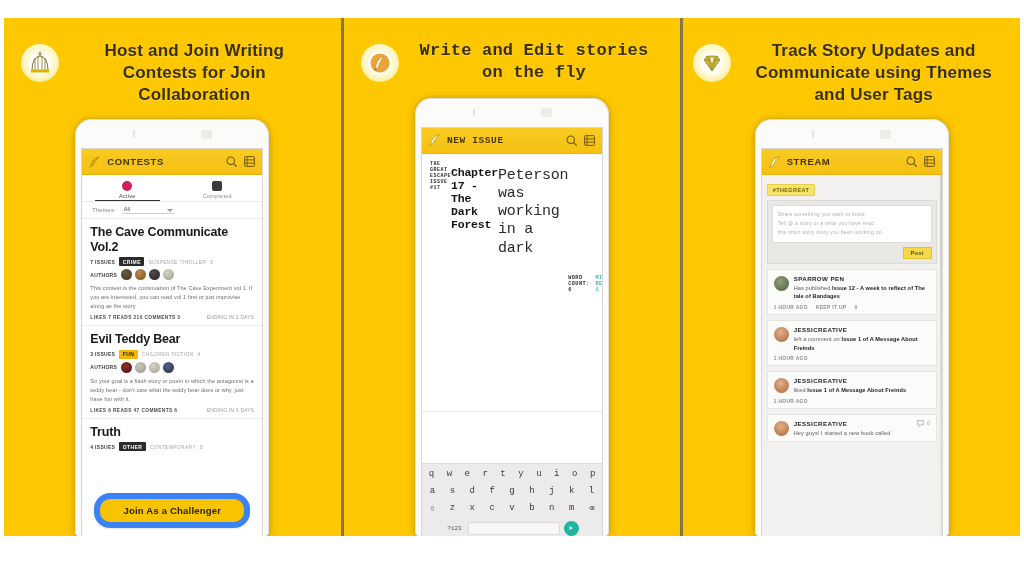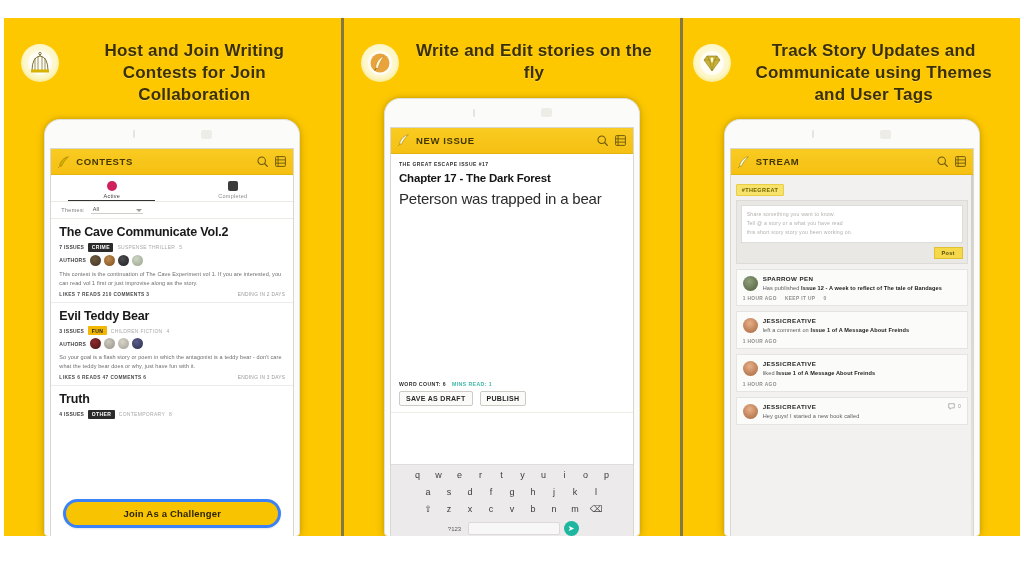--- a/index.html
+++ b/index.html
@@ -19,21 +19,21 @@
   .panel {
     position: relative;
     flex: 1 1 0;
     background: #fcc905;
     overflow: hidden;
     display: flex;
     flex-direction: column;
     align-items: center;
   }
   .panel.p1 { background: #fdc800; }
-  .panel.p2 { background: #fdc800; }
+  .panel.p2 { background: #fdc800; font-family: Liberation Mono, monospace; }
   .panel.p3 { background: #fdc800; }
   .divider {
     width: 3px;
     background: #5c4a06;
     opacity: .75;
     align-self: stretch;
   }
 
   
   .head {
@@ -62,21 +62,21 @@
     letter-spacing: .2px;
     max-width: 250px;
     text-shadow: 0 1px 0 rgba(255,255,255,.25);
   }
   .p3 .headline { max-width: 268px; }
 
   
   .phone {
     position: relative;
     margin-top: 14px;
-    width: 256px;
+    width: 194px;
     flex: 1 1 auto;
     background: #fbfbfa;
     border-radius: 16px 16px 4px 4px;
     border: 1px solid #e2e0da;
     border-bottom: none;
     box-shadow: 0 -1px 4px rgba(0,0,0,.10), 0 2px 10px rgba(0,0,0,.18);
     display: flex; flex-direction: column;
     overflow: hidden;
     padding: 0 5px;
   }
@@ -178,28 +178,28 @@
     margin-top: 4px; letter-spacing: .1px;
   }
   .c-foot { display: flex; justify-content: space-between; align-items: center; margin-top: 4px; }
   .c-foot .stats { font-size: 4.8px; font-weight: 700; color: #4a4a4a; letter-spacing: .4px; }
   .c-foot .ends { font-size: 4.8px; color: #9a9a9a; letter-spacing: .3px; }
 
   .cta-wrap { padding: 6px 12px 8px; background: #fff; }
   .cta {
     display: block; width: 100%;
     background: #f8c301; color: #2c2503;
-    border: 3px solid #3b82f6; border-radius: 16px;
+    border: 6px solid #3b82f6; border-radius: 16px;
     font-size: 9.5px; font-weight: 700; letter-spacing: .2px;
     padding: 6px 0; text-align: center;
     box-shadow: 0 1px 2px rgba(0,0,0,.10);
   }
 
   
-  .editor { flex: 1 1 auto; background: #fff; padding: 7px 8px 0; display: flex; flex-direction: column; }
+  .editor { flex: 1 1 auto; background: #fff; padding: 7px 8px 0; display: flex; flex-direction: row; }
   .issue-kicker { font-size: 5px; font-weight: 700; color: #2f2f2f; letter-spacing: .5px; }
   .chap { font-size: 11.5px; font-weight: 700; color: #141414; margin-top: 5px; letter-spacing: -.2px; }
   .body-text {
     font-size: 15px; color: #2b2b2b; line-height: 1.22;
     margin-top: 6px; font-weight: 400; letter-spacing: -.2px;
   }
   .ed-spacer { flex: 1 1 auto; min-height: 28px; }
   .wc { display: flex; gap: 6px; align-items: center; padding-bottom: 4px; }
   .wc .a { font-size: 5.2px; font-weight: 700; color: #2f2f2f; letter-spacing: .4px; }
   .wc .b { font-size: 5.2px; font-weight: 700; color: #3fb6a8; letter-spacing: .4px; }
@@ -439,21 +439,21 @@
           <svg class="act" viewBox="0 0 16 16">
             <rect x="2" y="2" width="12" height="12" rx="1" fill="none" stroke="#4a3c05" stroke-width="1.2"></rect>
             <path d="M2 6 H14 M2 10 H14" stroke="#4a3c05" stroke-width="1.1"></path>
             <path d="M5 2 V14" stroke="#4a3c05" stroke-width="1.1"></path>
           </svg>
         </div>
 
         <div class="editor">
           <div class="issue-kicker">THE GREAT ESCAPE ISSUE #17</div>
           <div class="chap">Chapter 17 - The Dark Forest</div>
-          <div class="body-text">Peterson was trapped in a bear</div>
+          <div class="body-text">Peterson was working in a dark</div>
           <div class="ed-spacer"></div>
           <div class="wc">
             <span class="a">WORD COUNT: 6</span>
             <span class="b">MINS READ: 1</span>
           </div>
           <div class="ed-btns">
             <div class="ebtn">SAVE AS DRAFT</div>
             <div class="ebtn pub">PUBLISH</div>
           </div>
         </div>

